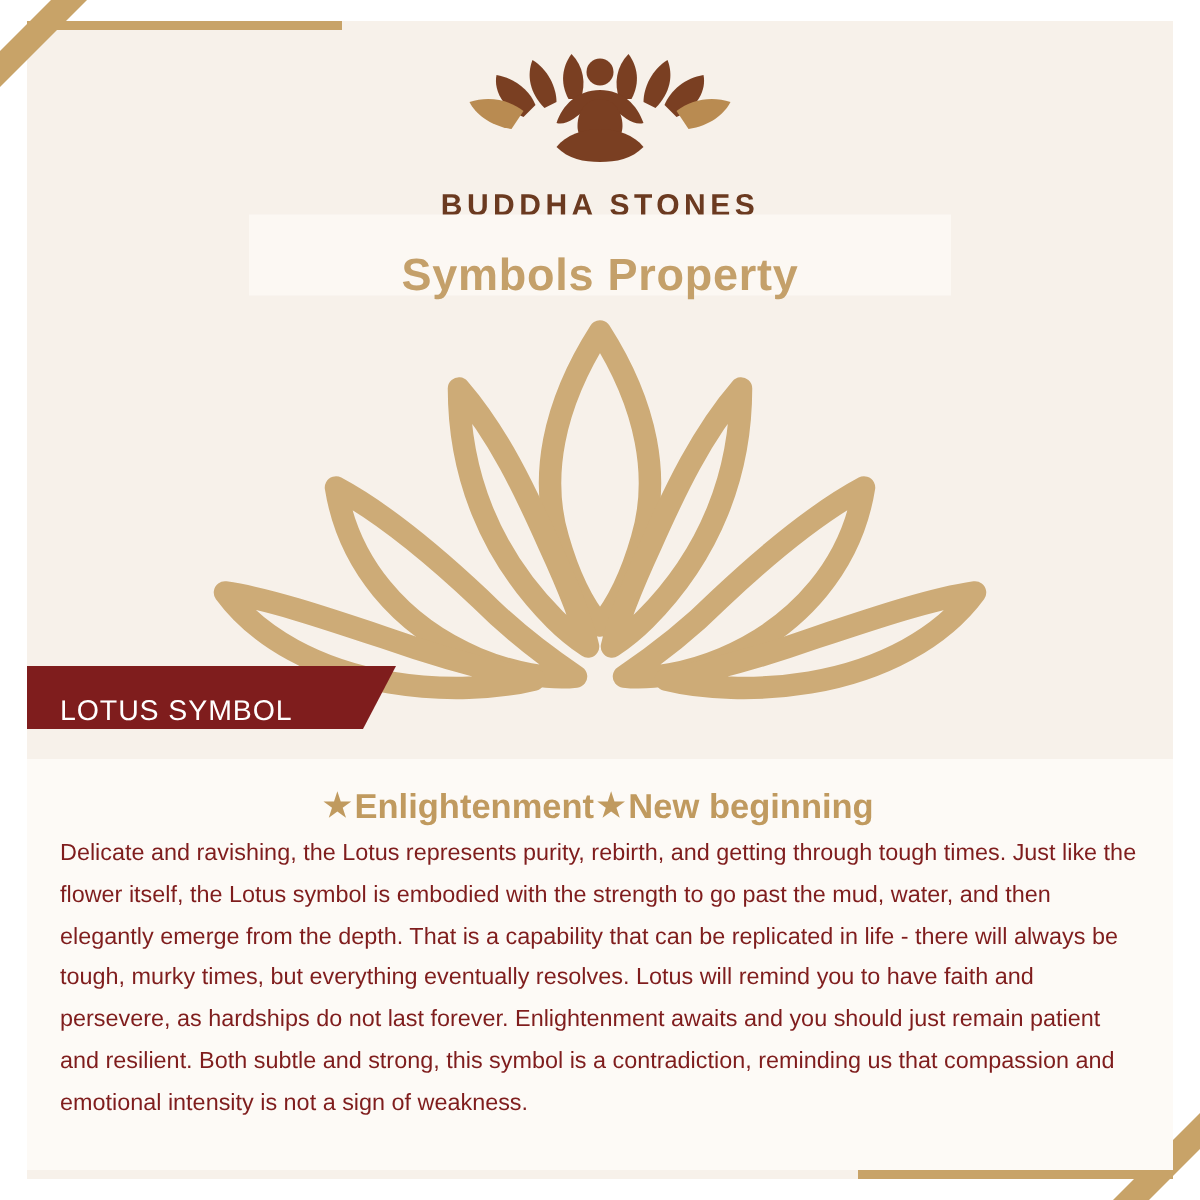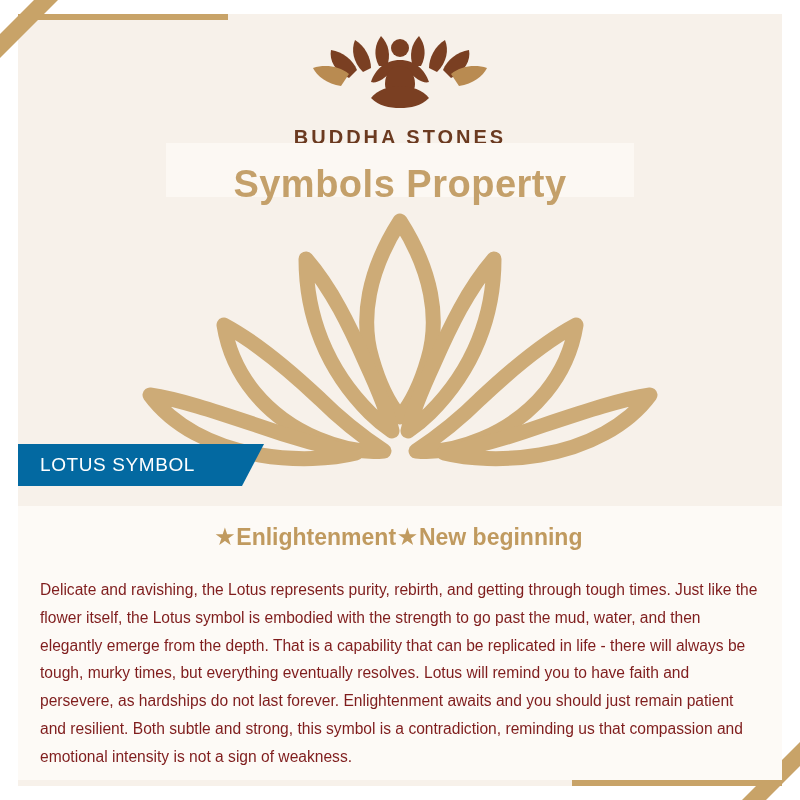--- a/index.html
+++ b/index.html
@@ -113,21 +113,21 @@
     top: 143px;
     left: 166px;
     width: 468px;
     height: 54px;
     background: #fcf8f3;
     display: flex;
     align-items: center;
     justify-content: center;
   }
   .title-plate .title-text {
-    font-size: 38px;
+    font-size: 30px;
     font-weight: 700;
     color: #c4a06a;
     letter-spacing: 0.5px;
     margin-top: 28px;
   }
 
   
   .lotus-stage {
     position: absolute;
     top: 196px;
@@ -137,24 +137,24 @@
     align-items: center;
     justify-content: center;
   }
 
   
   .ribbon {
     position: absolute;
     top: 444px;
     left: 18px;
     height: 42px;
-    background: #0369a1;
+    background: #7f1d1d;
     color: #ffffff;
     display: flex;
-    align-items: center;
+    align-items: flex-end;
     padding-left: 22px;
     padding-right: 36px;
     font-size: 19px;
     letter-spacing: 0.6px;
     clip-path: polygon(0 0, 100% 0, calc(100% - 22px) 100%, 0 100%);
     width: 246px;
     box-sizing: border-box;
   }
 
   
@@ -166,21 +166,21 @@
     bottom: 20px;
     background: #fdfaf6;
     padding: 14px 22px 10px 22px;
     box-sizing: border-box;
   }
   .headline {
     text-align: center;
     font-size: 23px;
     font-weight: 700;
     color: #c09a5f;
-    margin: 4px 0 25px 0;
+    margin: 4px 0 4px 0;
     white-space: nowrap;
   }
   .headline .star {
     color: #c09a5f;
     font-size: 21px;
     vertical-align: 1px;
   }
   .headline .kw {
     margin: 0 2px;
   }

